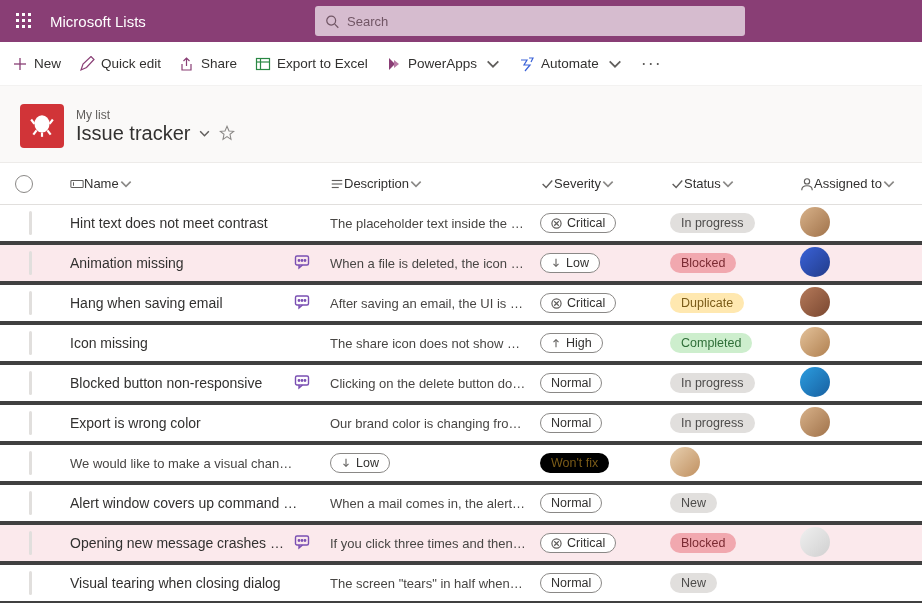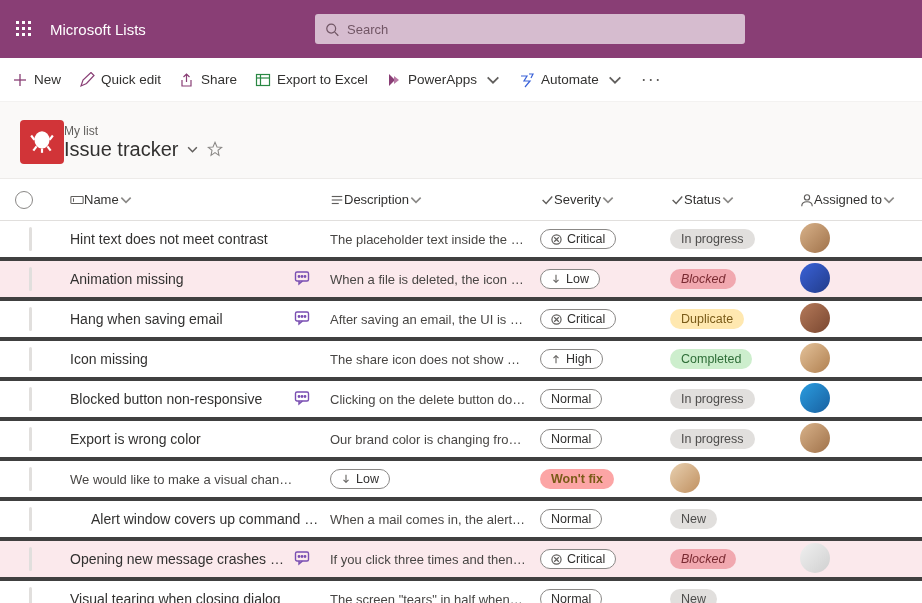--- a/index.html
+++ b/index.html
@@ -8,21 +8,21 @@
     font-size: 13px;
     color: #323130;
     background: #fff;
     width: 922px;
     overflow: hidden;
   }
   
   .suite-header {
     background: #893e75;
     color: #fff;
-    height: 58px;
+    height: 42px;
     display: flex;
     align-items: center;
     padding: 0 8px;
   }
   .waffle {
     width: 32px; height: 32px;
     display: flex; align-items: center; justify-content: center;
     cursor: pointer;
   }
   .app-name { margin-left: 10px; font-size: 15px; }
@@ -73,20 +73,21 @@
   }
   .ellipsis { font-size: 18px; letter-spacing: 1px; color: #605e5c; cursor: pointer; }
 
   .content-area { background: #faf9f8; padding-bottom: 10px; }
 
   
   .list-header {
     display: flex;
     align-items: center;
     padding: 18px 20px 14px 20px;
+    gap: 12px;
   }
   .list-icon {
     width: 44px; height: 44px;
     background: #d13438;
     border-radius: 4px;
     display: flex; align-items: center; justify-content: center;
     color: #fff;
   }
   .list-titles { display: flex; flex-direction: column; }
   .list-breadcrumb { font-size: 12px; color: #605e5c; }
@@ -165,24 +166,24 @@
     background: #fff;
   }
   .status-pill {
     display: inline-flex;
     align-items: center;
     border-radius: 12px;
     padding: 3px 11px;
     font-size: 12.5px;
   }
   .status-inprogress { background: #e1dfdd; color: #4d4c4b; }
-  .status-blocked { background: #f1a8af; color: #7a2a32; font-style: italic; }
+  .status-blocked { background: #f1a8af; color: #7a2a32; }
   .status-duplicate { background: #ffe8b0; color: #7a5b18; }
   .status-completed { background: #cdeecd; color: #2f6e38; }
-  .status-wontfix { background: #fca5a5; color: #7a5b18; font-weight: bold; }
+  .status-wontfix { background: #000000; color: #7a5b18; }
   .status-new { background: #e1dfdd; color: #4d4c4b; }
 
   .avatar {
     width: 30px; height: 30px;
     border-radius: 50%;
     background: linear-gradient(135deg, #c0c0c0, #8f8f8f);
     display: inline-block;
   }
   .avatar.a1 { background: linear-gradient(135deg, #d8b28a, #a0724a); }
   .avatar.a2 { background: linear-gradient(135deg, #3a62d8, #223c8a); }
@@ -515,21 +516,21 @@
             </span></div>
           <div><span class="status-pill status-wontfix">Won't fix</span></div>
           <div><span class="avatar a6"></span></div>
         </div>
         <div class="trow">
           <div class="sel-col">
             <div class="drag"></div>
           </div>
           <div></div>
           <div class="cell-name">
-            <span style="overflow: hidden; text-overflow: ellipsis; margin-left: 21px;">Alert window covers up command …</span>
+            <span style="overflow: hidden; text-overflow: ellipsis;">Alert window covers up command …</span>
           </div>
           <div class="cell-desc">When a mail comes in, the alert toast…</div>
           <div><span class="sev-pill">
               <span>Normal</span>
             </span></div>
           <div><span class="status-pill status-new">New</span></div>
           <div></div>
         </div>
         <div class="trow blocked">
           <div class="sel-col">

